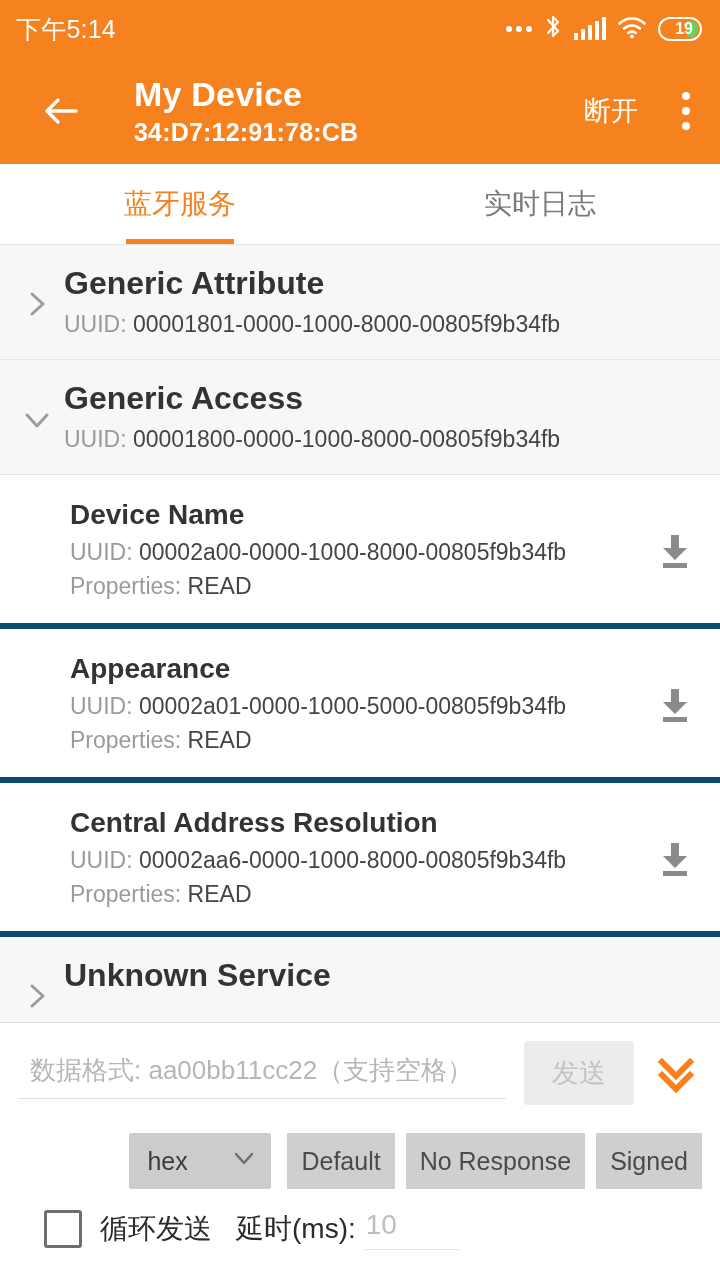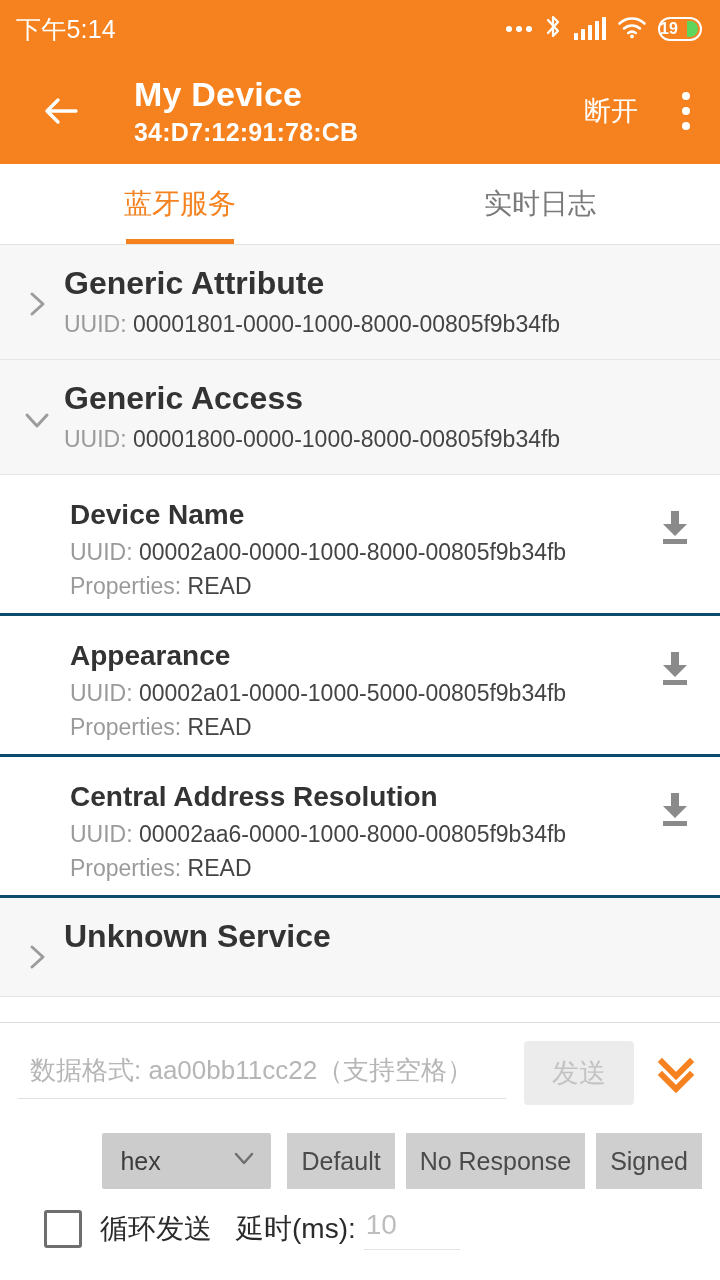--- a/index.html
+++ b/index.html
@@ -23,21 +23,21 @@
   .dots3 i { width: 6px; height: 6px; border-radius: 50%; background: #fff; display: block; }
   .bars { display: flex; align-items: flex-end; gap: 2.5px; height: 22px; }
   .bars i { width: 4.5px; background: #fff; display: block; border-radius: .5px; }
   .bars i:nth-child(1) { height: 7px; }
   .bars i:nth-child(2) { height: 11px; }
   .bars i:nth-child(3) { height: 15px; }
   .bars i:nth-child(4) { height: 19px; }
   .bars i:nth-child(5) { height: 23px; }
   .battery {
     width: 44px; height: 24px; border: 2.5px solid #fff; border-radius: 12px;
-    position: relative; display: flex; align-items: center; justify-content: flex-start;
+    position: relative; display: flex; align-items: center; justify-content: flex-end;
   }
   .battery .lvl {
     position: absolute; right: 2px; top: 2px; bottom: 2px; width: 11px;
     background: #5ED65E; border-radius: 0 8px 8px 0;
   }
   .battery .num { position: relative; font-size: 16px; line-height: 1; margin-right: 7px; font-weight: 700; }
 
   
   .appbar {
     height: 106px; background: #F5821F; color: #fff;
@@ -72,22 +72,22 @@
     background: #F7F7F7; border-bottom: 1px solid #E6E6E6;
     padding: 16px 20px 18px 20px; display: flex; align-items: flex-start; gap: 10px;
   }
   .chev { width: 34px; flex: 0 0 34px; padding-top: 26px; }
   .svc-txt { flex: 1 1 auto; }
   .svc-name { font-size: 32px; font-weight: 700; color: #333; line-height: 44px; }
   .svc-uuid { font-size: 23px; color: #9A9A9A; line-height: 34px; margin-top: 2px; }
   .svc-uuid b { color: #444; font-weight: 400; }
 
   .chr {
-    background: #fff; border-bottom: 3px solid #0c4a6e;
-    padding: 20px 22px 10px 70px; display: flex; align-items: flex-start;
+    background: #fff; border-bottom: 6px solid #0c4a6e;
+    padding: 20px 22px 20px 70px; display: flex; align-items: center;
   }
   .chr-txt { flex: 1 1 auto; }
   .chr-name { font-size: 28px; font-weight: 700; color: #333; line-height: 40px; }
   .chr-line { font-size: 23px; color: #9A9A9A; line-height: 34px; }
   .chr-line b { color: #444; font-weight: 400; }
   .dl { width: 46px; flex: 0 0 46px; margin-top: 10px; }
 
   
   .bottom {
     position: absolute; left: 0; right: 0; bottom: 0; height: 258px;
@@ -102,21 +102,21 @@
   }
   .data-field input::placeholder { color: #B6B6B6; }
   .send-btn {
     width: 110px; height: 64px; background: #ECECEC; border: none; border-radius: 4px;
     color: #C3C3C3; font-family: inherit; font-size: 27px; cursor: default;
   }
   .dbl-chev { width: 52px; margin-left: 16px; flex: 0 0 52px; display:flex; align-items:center; justify-content:center; }
 
   .row2 { display: flex; align-items: center; justify-content: flex-end; margin-top: 22px; height: 56px; }
   .sel {
-    width: 169px; height: 56px; background: #CCCCCC; border-radius: 2px;
+    width: 142px; height: 56px; background: #CCCCCC; border-radius: 2px;
     display: flex; align-items: center; justify-content: space-between;
     padding: 0 14px 0 18px; font-size: 25px; color: #3C3C3C;
   }
   .seg { display: flex; margin-left: 16px; gap: 11px; }
   .seg div {
     height: 56px; background: #CFCFCF; color: #4A4A4A; font-size: 25px;
     display: flex; align-items: center; padding: 0 14px; white-space: nowrap;
   }
 
   .row3 { display: flex; align-items: center; margin-top: 18px; padding-left: 26px; }

